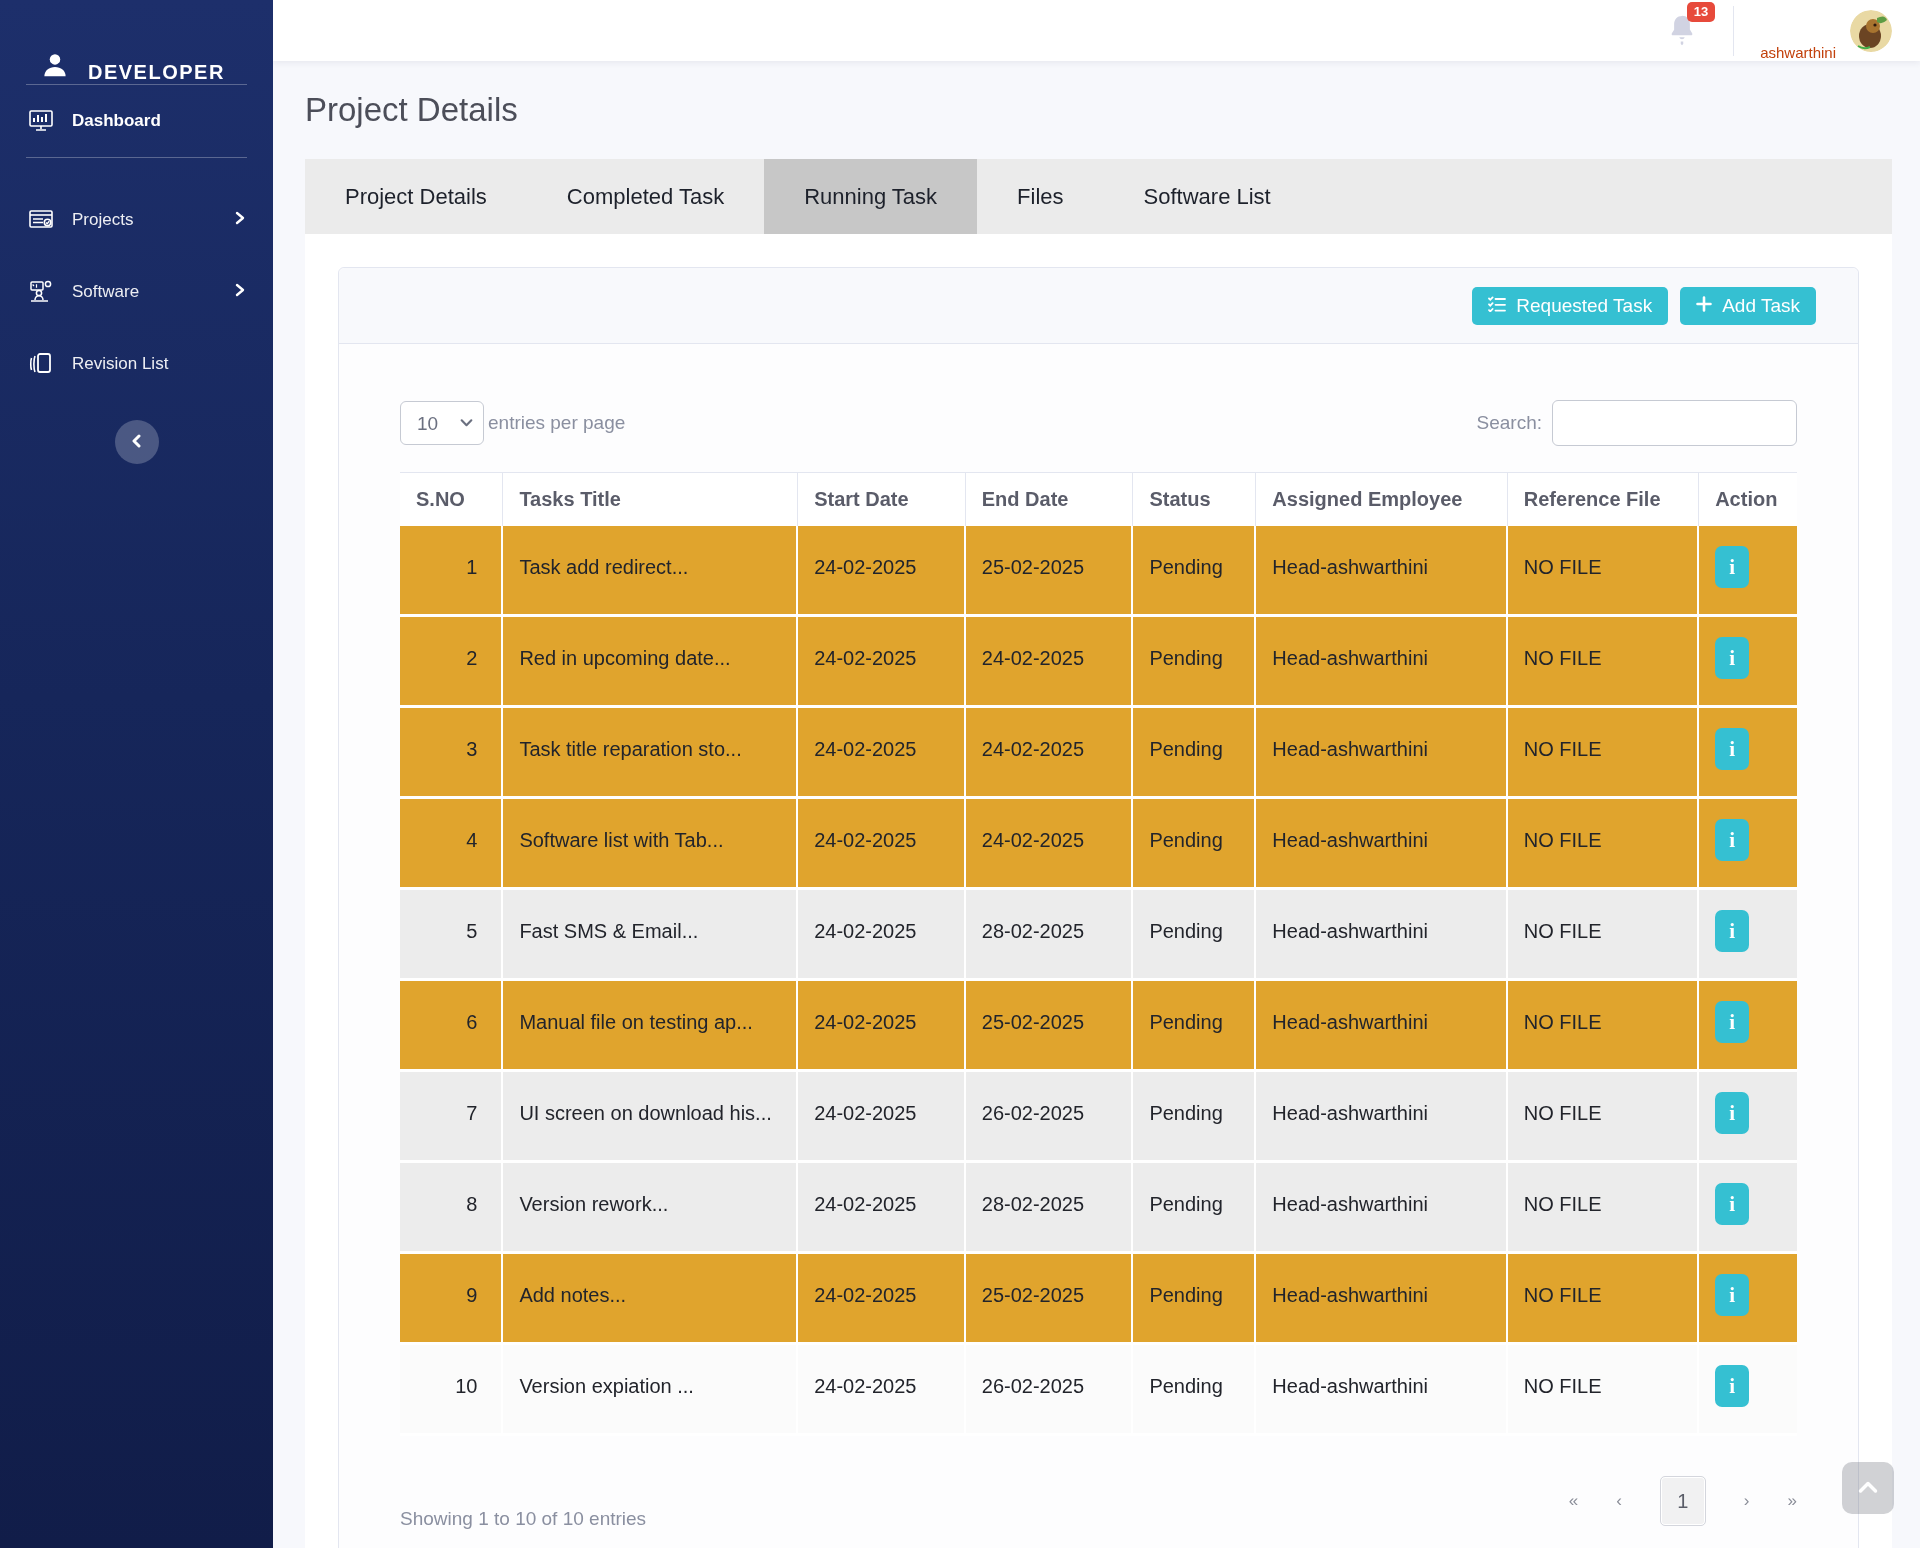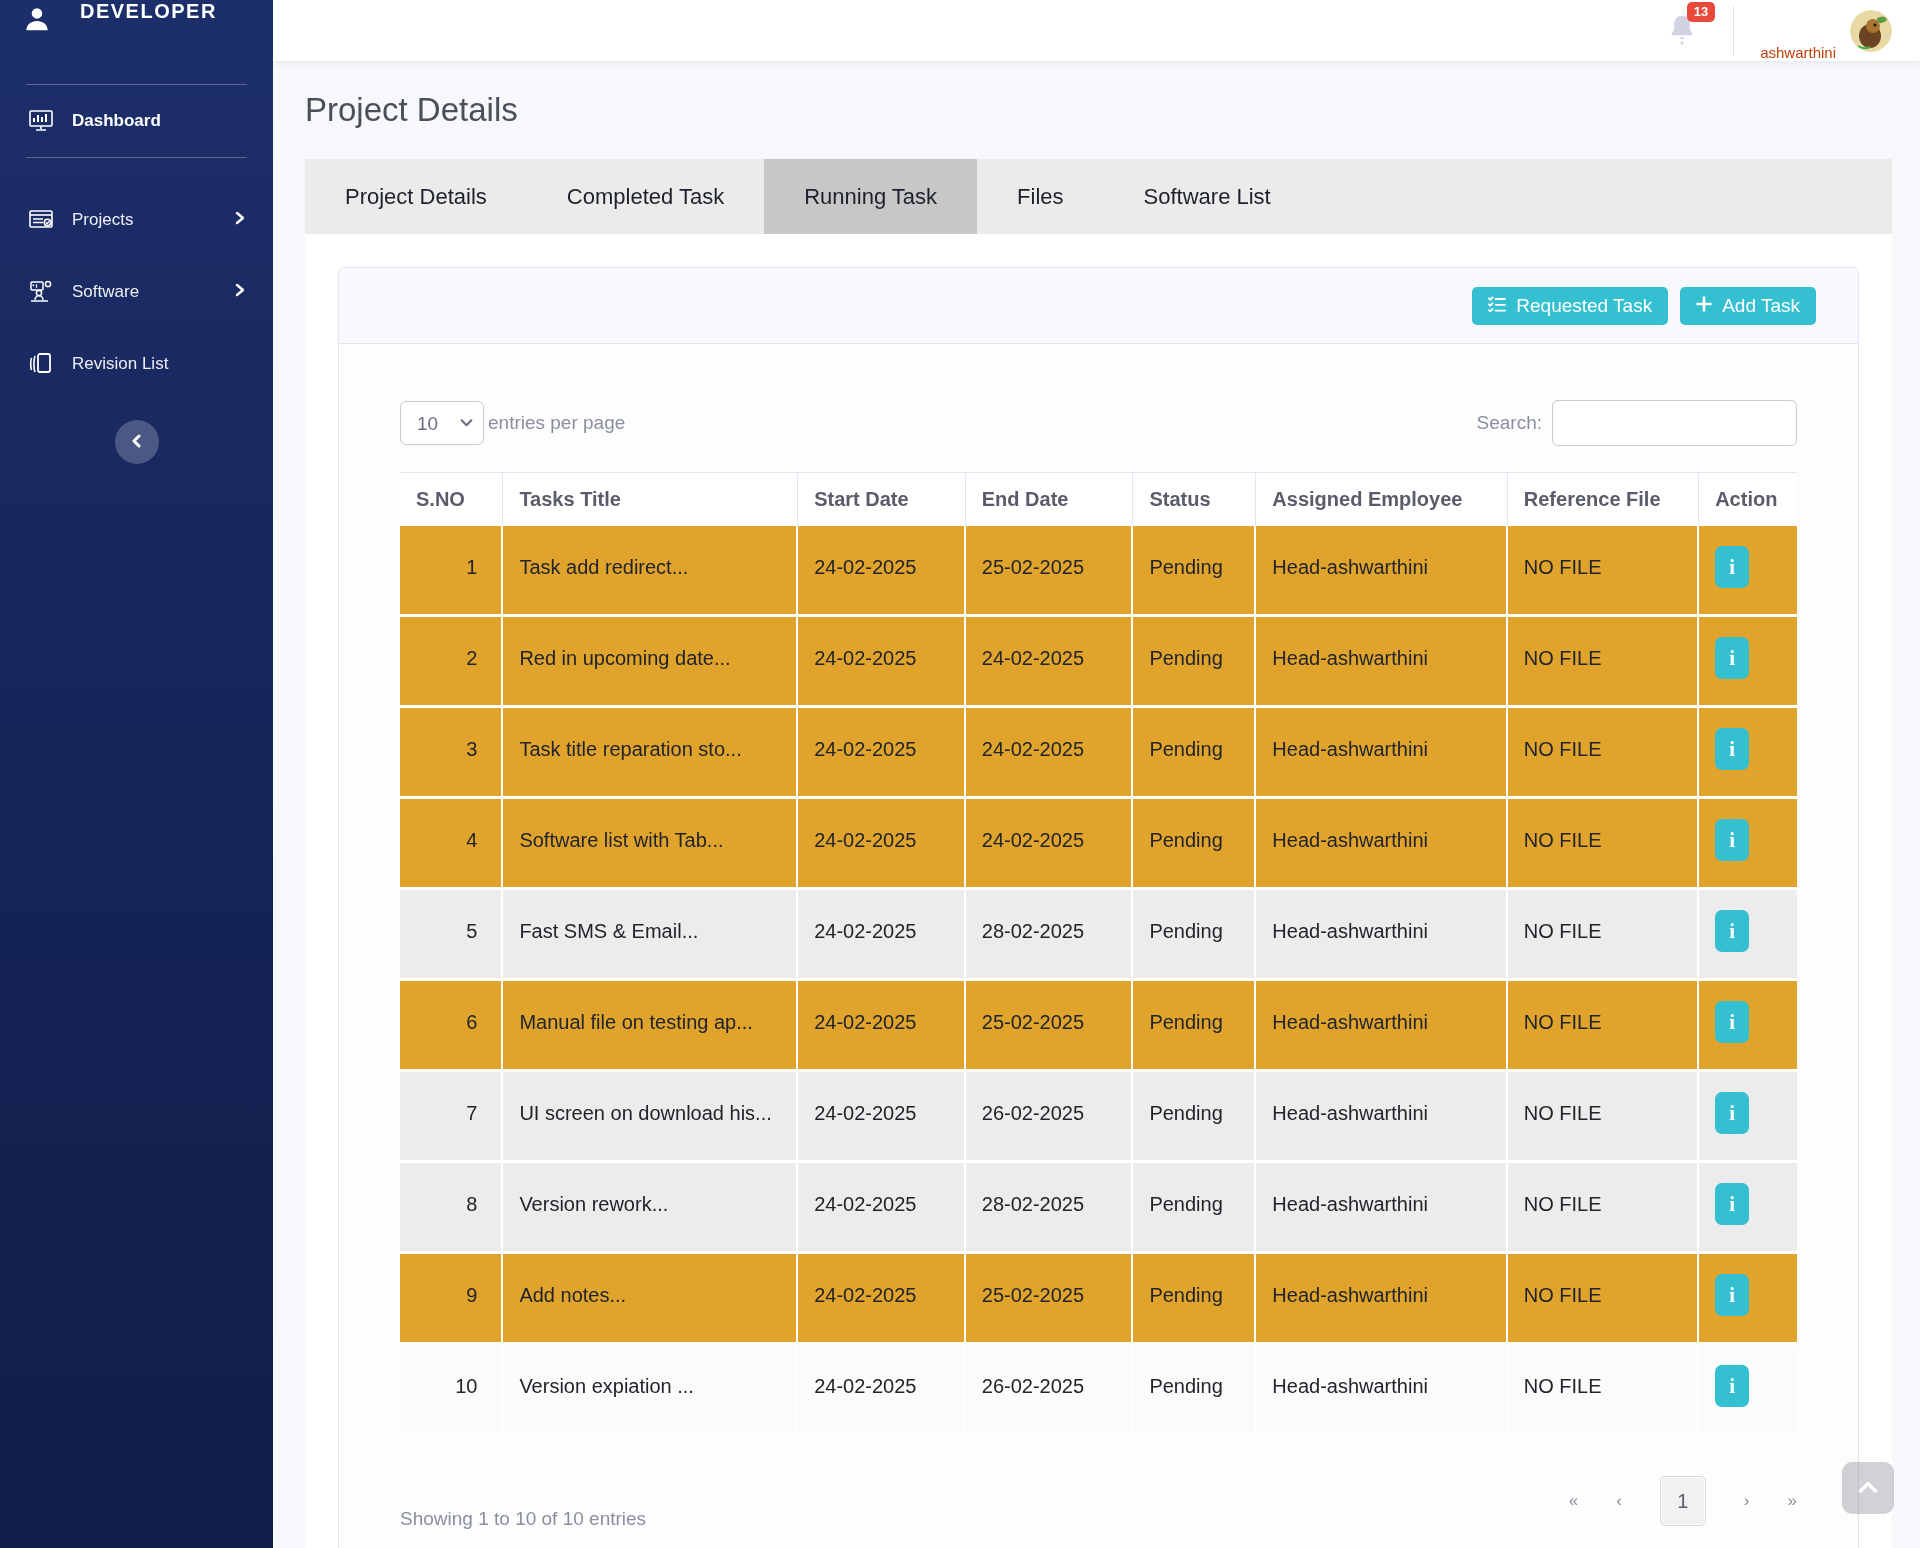--- a/index.html
+++ b/index.html
@@ -9,21 +9,21 @@
     background:#f7f8fc; color:#24262c;
   }
   .app { display:flex; width:1920px; height:1548px; }
 
   
   .sidebar {
     width:273px; flex:0 0 273px; height:1548px;
     background:linear-gradient(180deg,#1d2f6b 0%, #16265a 45%, #111d49 100%);
     color:#fff; position:relative; z-index:5;
   }
-  .brand { display:flex; align-items:flex-start; gap:28px; height:84px; padding:0 22px; cursor:pointer; }
+  .brand { display:flex; align-items:flex-end; gap:18px; height:84px; padding:0 40px; cursor:pointer; }
   .brand-text { font-size:20px; font-weight:700; letter-spacing:1.5px; color:#fff; }
   .sidebar hr { border:none; border-top:1px solid rgba(255,255,255,.28); margin:0 26px; }
   .nav-item {
     display:flex; align-items:center; gap:16px; padding:22px 26px;
     font-size:17px; color:rgba(255,255,255,.92); cursor:pointer;
   }
   .nav-item .label { flex:1; }
   .nav-item.active .label { font-weight:700; color:#fff; }
   .nav-item.spaced { margin-top:26px; }
   .icon-box { width:30px; display:flex; justify-content:center; }

